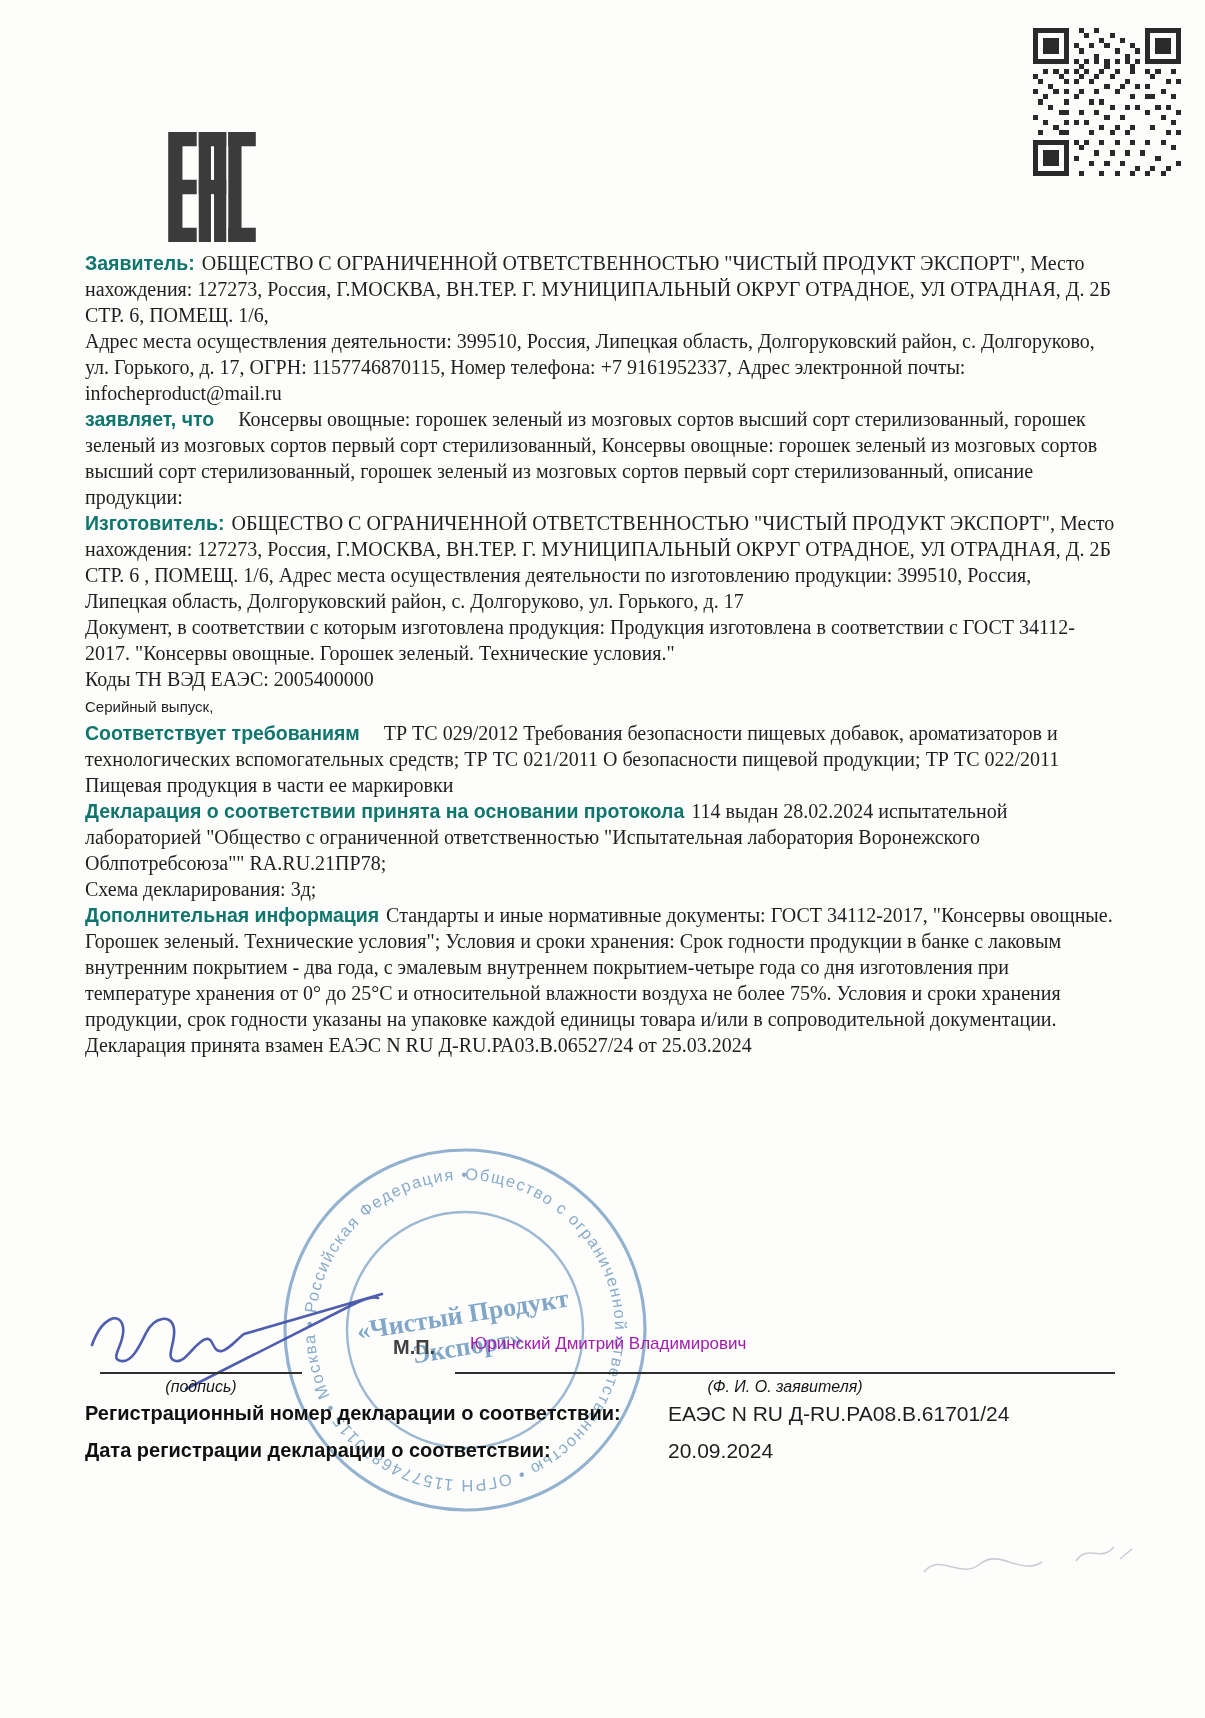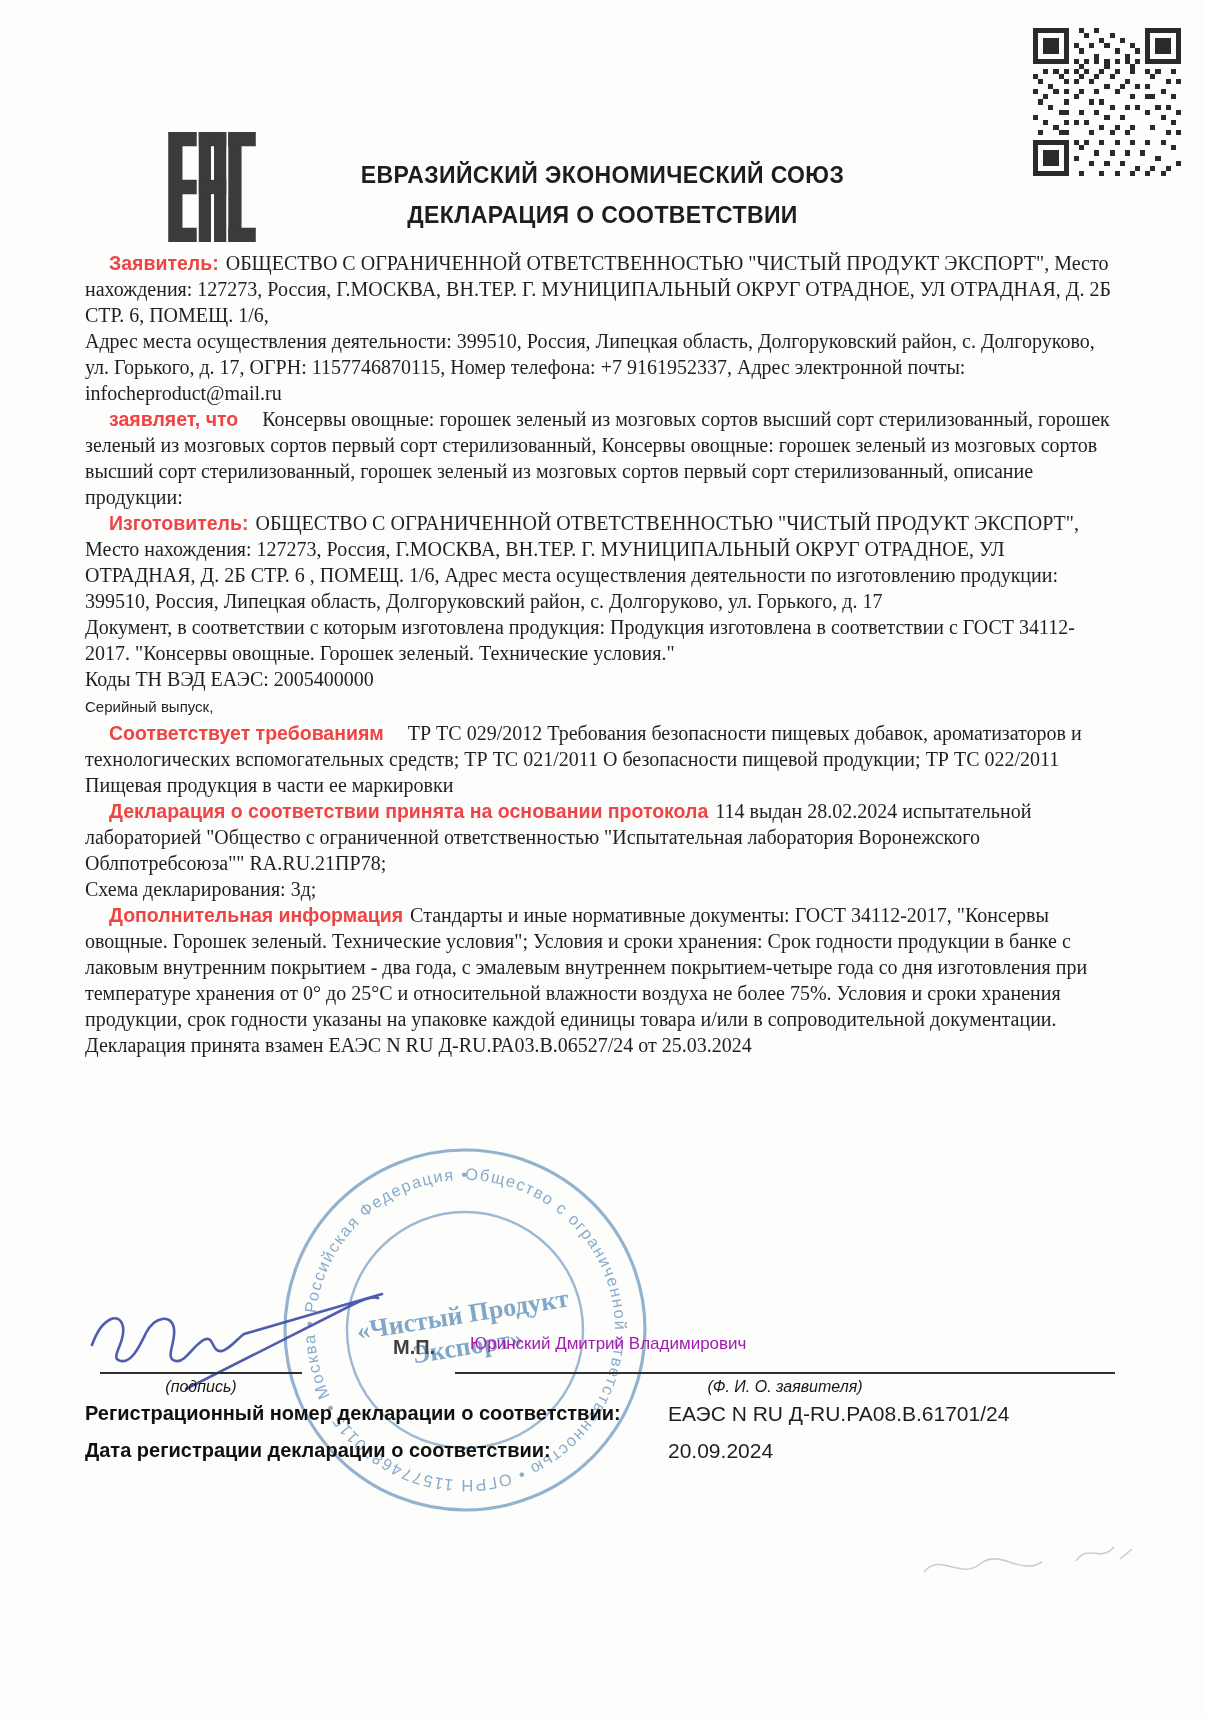--- a/index.html
+++ b/index.html
@@ -15,21 +15,21 @@
   .title-line{
     font-family:"Liberation Sans","DejaVu Sans",sans-serif;
     font-weight:bold;font-size:23px;color:#1d1d1d;letter-spacing:.4px;
   }
   .title-line + .title-line{margin-top:13px;}
   
   .content{position:absolute;left:85px;top:250px;width:1032px;}
   .content p{margin:0;font-size:20px;line-height:26px;color:#1f1f1f;}
   .lbl{
     font-family:"Liberation Sans","DejaVu Sans",sans-serif;
-    font-weight:bold;font-size:19.5px;color:#ef4444;margin-right:7px;margin-left:24px;
+    font-weight:bold;font-size:19.5px;color:#0f766e;margin-right:7px;
   }
   .lbl-wide{margin-right:24px;}
   .sans{font-family:"Liberation Sans","DejaVu Sans",sans-serif;font-size:15px;}
   .mt-complies{margin-top:56px;}
   .mt-protocol{margin-top:20px;}
   .mt-additional{margin-top:30px;}
   
   .validity{
     position:absolute;left:85px;top:1252px;width:1032px;
     font-size:20px;line-height:29px;
@@ -103,24 +103,20 @@
           <rect x="23" y="1" width="5" height="5" fill="#fdfdfb"></rect>
           <rect x="24" y="2" width="3" height="3"></rect>
         <rect x="0" y="22" width="7" height="7"></rect>
           <rect x="1" y="23" width="5" height="5" fill="#fdfdfb"></rect>
           <rect x="2" y="24" width="3" height="3"></rect>
         <path d="M9 0h1v1h-1zM12 0h1v1h-1zM10 1h1v1h-1zM15 1h1v1h-1zM13 2h1v1h-1zM17 2h1v1h-1zM8 3h1v1h-1zM11 3h1v1h-1zM14 3h1v1h-1zM19 3h1v1h-1zM9 4h1v1h-1zM16 4h1v1h-1zM20 4h1v1h-1zM12 5h1v1h-1zM18 5h1v1h-1zM8 6h1v1h-1zM10 6h1v1h-1zM12 6h1v1h-1zM14 6h1v1h-1zM16 6h1v1h-1zM18 6h1v1h-1zM20 6h1v1h-1zM9 7h1v1h-1zM14 7h1v1h-1zM19 7h1v1h-1zM6 8h1v1h-1zM6 10h1v1h-1zM6 12h1v1h-1zM6 14h1v1h-1zM6 16h1v1h-1zM6 18h1v1h-1zM6 20h1v1h-1zM2 8h1v1h-1zM4 8h1v1h-1zM0 9h1v1h-1zM5 9h1v1h-1zM1 10h1v1h-1zM3 11h1v1h-1zM0 12h1v1h-1zM4 12h1v1h-1zM2 13h1v1h-1zM1 14h1v1h-1zM3 15h1v1h-1zM5 16h1v1h-1zM0 17h1v1h-1zM2 18h1v1h-1zM4 19h1v1h-1zM1 20h1v1h-1zM5 20h1v1h-1zM8 8h1v1h-1zM10 8h1v1h-1zM13 8h1v1h-1zM16 8h1v1h-1zM19 8h1v1h-1zM9 9h1v1h-1zM12 9h1v1h-1zM15 9h1v1h-1zM8 10h1v1h-1zM11 10h1v1h-1zM18 10h1v1h-1zM14 11h1v1h-1zM17 11h1v1h-1zM20 11h1v1h-1zM9 12h1v1h-1zM12 12h1v1h-1zM16 12h1v1h-1zM8 13h1v1h-1zM19 13h1v1h-1zM11 14h1v1h-1zM13 14h1v1h-1zM15 15h1v1h-1zM18 15h1v1h-1zM20 15h1v1h-1zM9 16h1v1h-1zM12 16h1v1h-1zM14 17h1v1h-1zM17 17h1v1h-1zM8 18h1v1h-1zM10 18h1v1h-1zM13 19h1v1h-1zM16 19h1v1h-1zM19 19h1v1h-1zM11 20h1v1h-1zM15 20h1v1h-1zM18 20h1v1h-1zM22 8h1v1h-1zM24 8h1v1h-1zM27 8h1v1h-1zM23 9h1v1h-1zM26 10h1v1h-1zM28 10h1v1h-1zM22 11h1v1h-1zM25 12h1v1h-1zM22 13h1v1h-1zM23 13h1v1h-1zM27 13h1v1h-1zM24 15h1v1h-1zM26 15h1v1h-1zM22 16h1v1h-1zM28 16h1v1h-1zM25 17h1v1h-1zM27 18h1v1h-1zM23 19h1v1h-1zM26 20h1v1h-1zM28 20h1v1h-1zM8 22h1v1h-1zM10 22h1v1h-1zM13 22h1v1h-1zM16 22h1v1h-1zM19 22h1v1h-1zM22 22h1v1h-1zM25 22h1v1h-1zM9 23h1v1h-1zM27 23h1v1h-1zM12 24h1v1h-1zM15 24h1v1h-1zM18 24h1v1h-1zM21 24h1v1h-1zM8 25h1v1h-1zM24 25h1v1h-1zM11 26h1v1h-1zM14 26h1v1h-1zM17 26h1v1h-1zM28 26h1v1h-1zM20 27h1v1h-1zM23 27h1v1h-1zM26 27h1v1h-1zM9 28h1v1h-1zM13 28h1v1h-1zM16 28h1v1h-1zM19 28h1v1h-1zM22 28h1v1h-1zM25 28h1v1h-1z"></path>
       </g>
     </svg>
   </div>
 
-  <div class="titles">
-    <div class="title-line">ЕВРАЗИЙСКИЙ ЭКОНОМИЧЕСКИЙ СОЮЗ</div>
-    <div class="title-line">ДЕКЛАРАЦИЯ О СООТВЕТСТВИИ</div>
-  </div>
 
   <div class="content">
     <p><span class="lbl">Заявитель:</span><span>ОБЩЕСТВО С ОГРАНИЧЕННОЙ ОТВЕТСТВЕННОСТЬЮ "ЧИСТЫЙ ПРОДУКТ ЭКСПОРТ", Место нахождения: 127273, Россия, Г.МОСКВА, ВН.ТЕР. Г. МУНИЦИПАЛЬНЫЙ ОКРУГ ОТРАДНОЕ, УЛ ОТРАДНАЯ, Д. 2Б СТР. 6, ПОМЕЩ. 1/6,</span><br>
       <span>Адрес места осуществления деятельности: 399510, Россия, Липецкая область, Долгоруковский район, с. Долгоруково, ул. Горького, д. 17, ОГРН: 1157746870115, Номер телефона: +7 9161952337, Адрес электронной почты: infocheproduct@mail.ru</span></p>
 
 
     <p><span class="lbl lbl-wide">заявляет, что</span><span>Консервы овощные: горошек зеленый из мозговых сортов высший сорт стерилизованный, горошек зеленый из мозговых сортов первый сорт стерилизованный, Консервы овощные: горошек зеленый из мозговых сортов высший сорт стерилизованный, горошек зеленый из мозговых сортов первый сорт стерилизованный, описание продукции:</span></p>
 
     <p><span class="lbl">Изготовитель:</span><span>ОБЩЕСТВО С ОГРАНИЧЕННОЙ ОТВЕТСТВЕННОСТЬЮ "ЧИСТЫЙ ПРОДУКТ ЭКСПОРТ", Место нахождения: 127273, Россия, Г.МОСКВА, ВН.ТЕР. Г. МУНИЦИПАЛЬНЫЙ ОКРУГ ОТРАДНОЕ, УЛ ОТРАДНАЯ, Д. 2Б СТР. 6 , ПОМЕЩ. 1/6, Адрес места осуществления деятельности по изготовлению продукции: 399510, Россия, Липецкая область, Долгоруковский район, с. Долгоруково, ул. Горького, д. 17</span></p>
 

